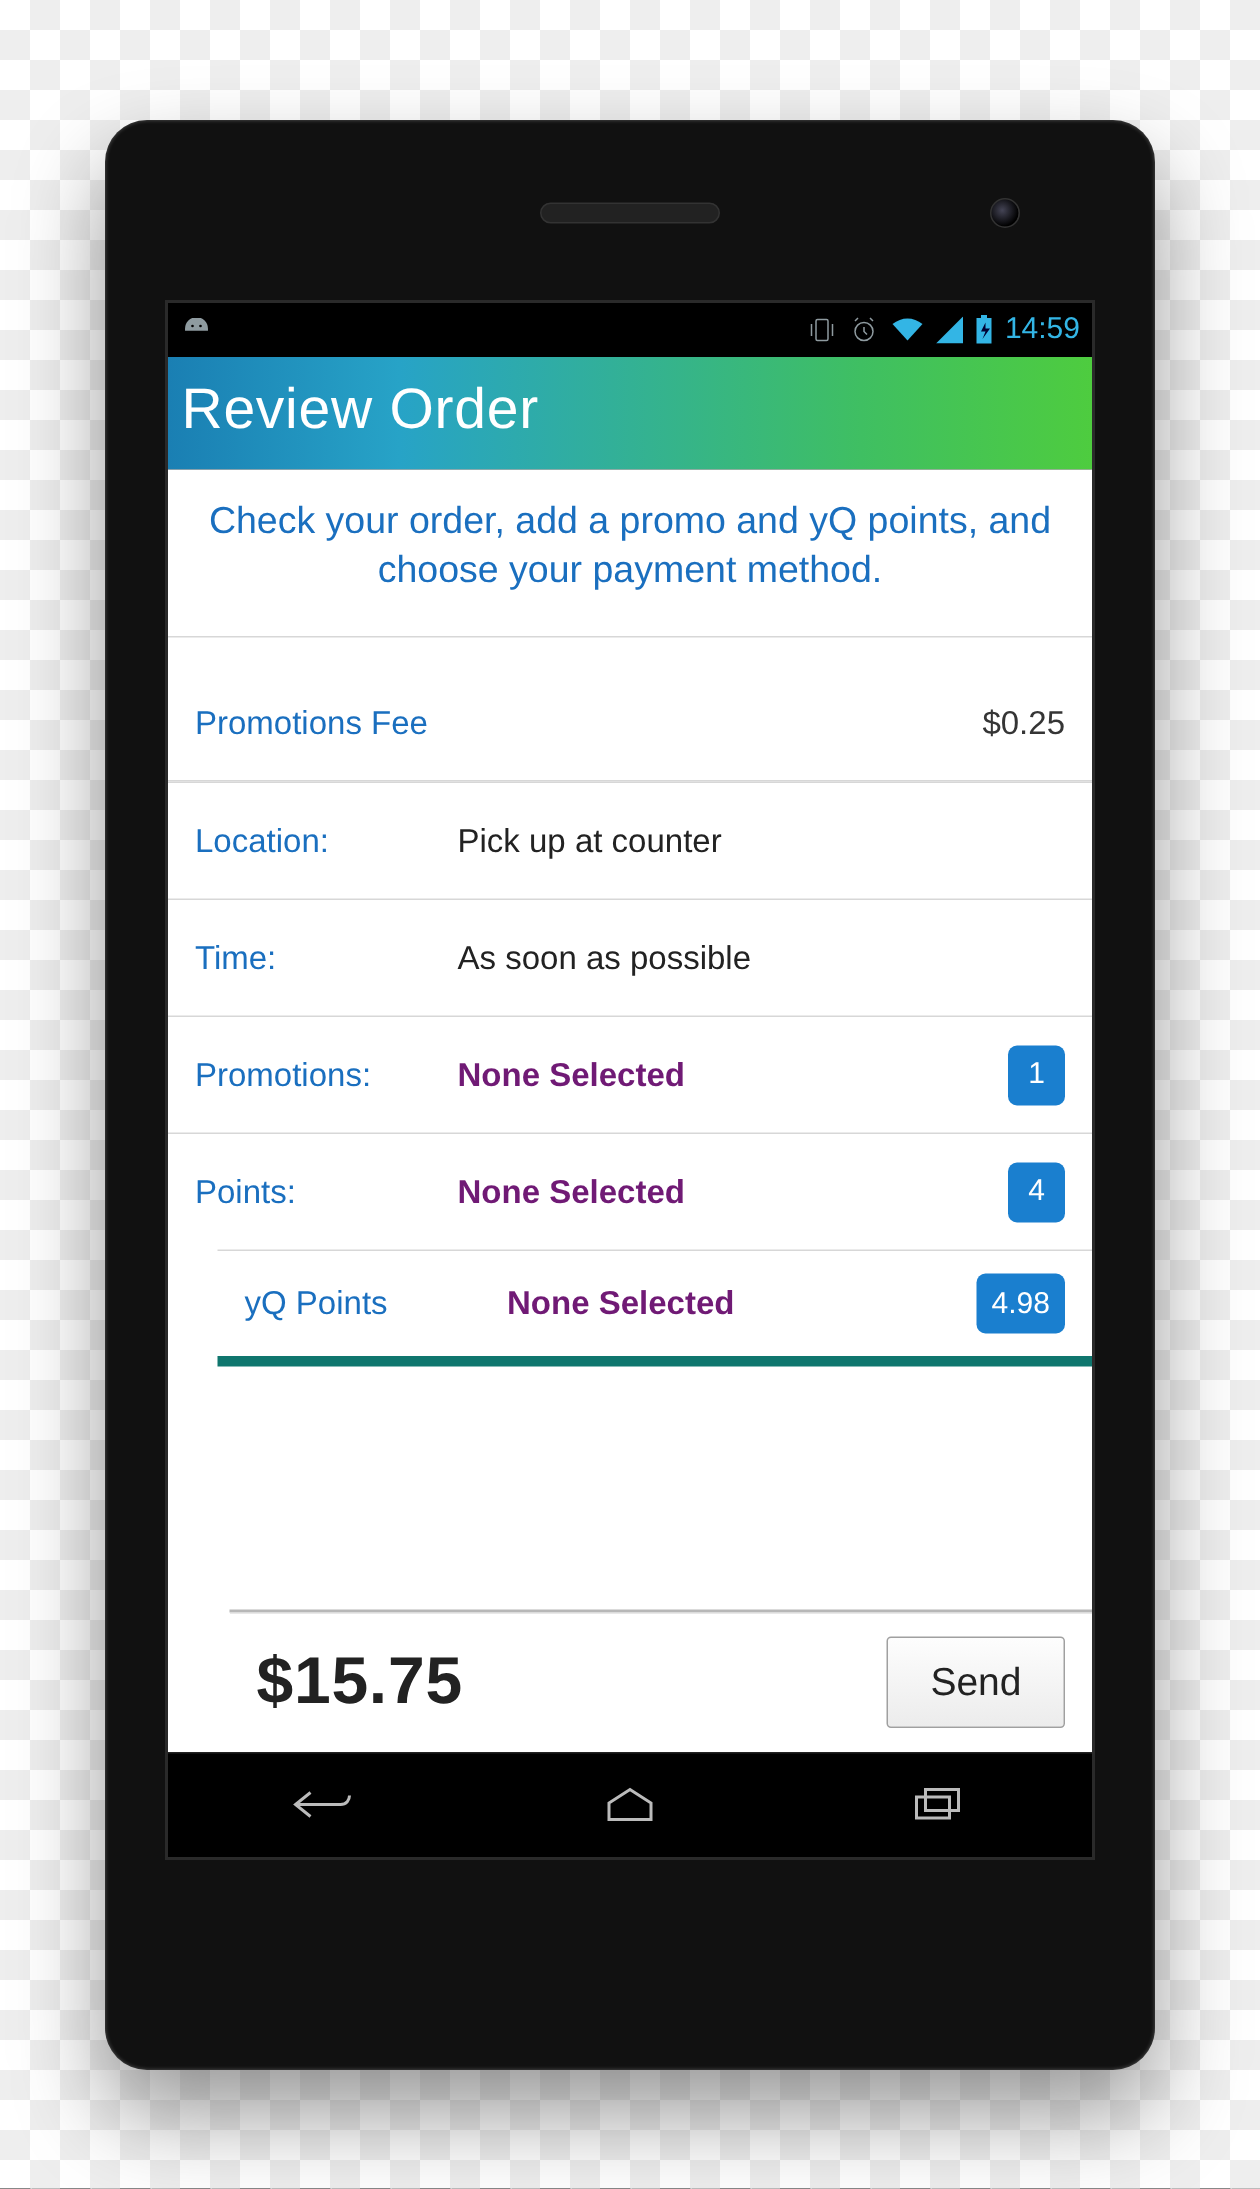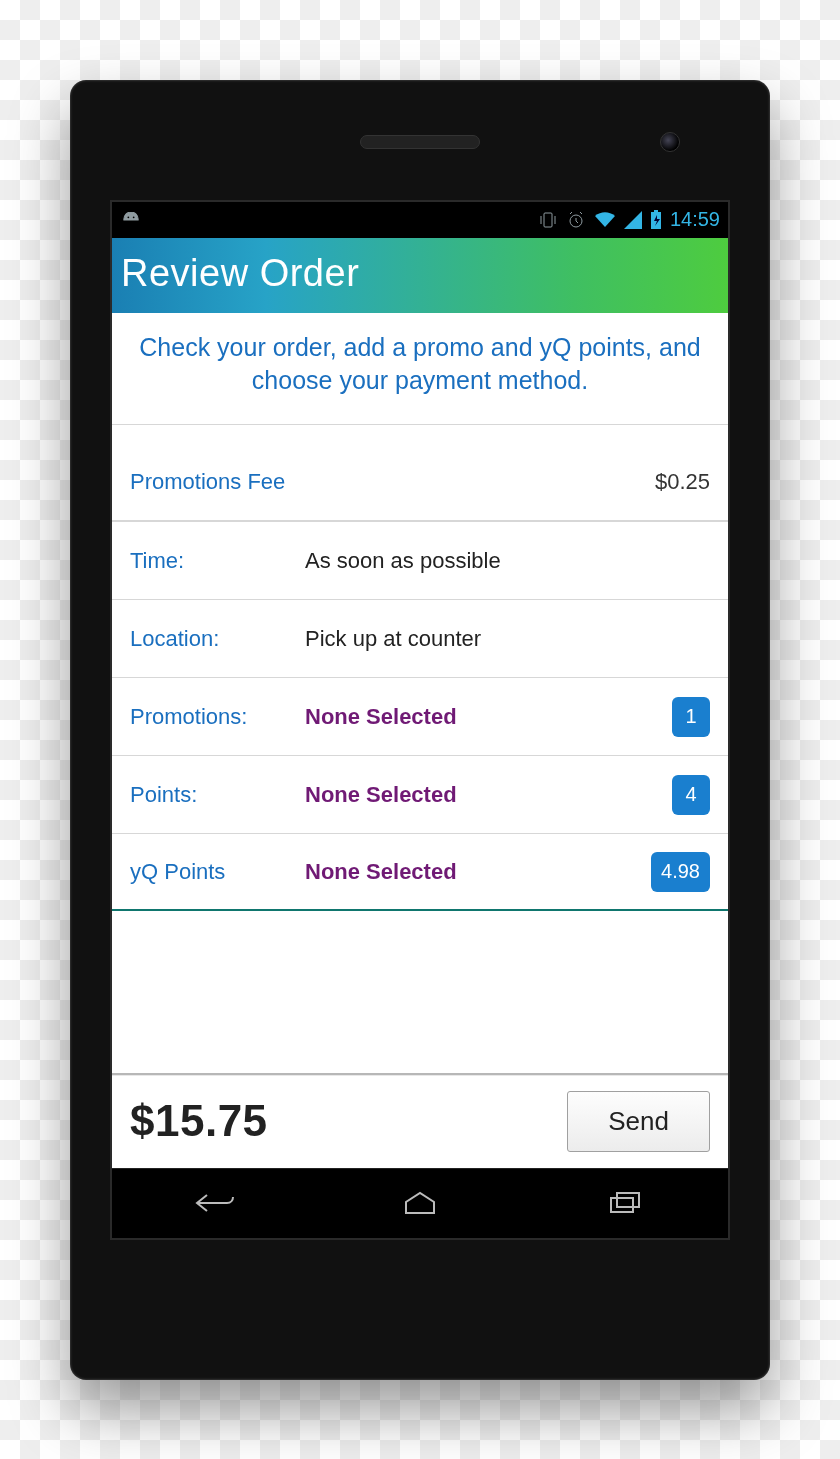--- a/index.html
+++ b/index.html
@@ -14,21 +14,21 @@
     background-position: 0 0, 0 20px, 20px -20px, -20px 0;
     background-color: #fff;
     display: flex;
     align-items: center;
     justify-content: center;
   }
   .phone {
     width: 700px;
     height: 1300px;
     background: #111;
-    border-radius: 16px;
+    border-radius: 28px;
     box-shadow: 0 30px 60px rgba(0,0,0,0.4), inset 0 0 3px rgba(255,255,255,0.3);
     position: relative;
     padding: 120px 40px 140px 40px;
     display: flex;
     flex-direction: column;
   }
   .speaker {
     position: absolute;
     top: 55px; left: 50%; transform: translateX(-50%);
     width: 120px; height: 14px;
@@ -114,33 +114,34 @@
   }
   .footer {
     margin-top: auto;
     border-top: 2px solid #b7b7b7;
     background: #fff;
     display: flex;
     align-items: center;
     justify-content: space-between;
     padding: 16px 18px;
     box-shadow: inset 0 1px 0 #e8e8e8;
+    margin-left: 41px;
   }
   .total {
     font-size: 44px;
     font-weight: 600;
     color: #222;
     letter-spacing: 0.5px;
   }
   .sendbtn {
     background: linear-gradient(#fdfdfd, #ececec);
     border: 1px solid #a0a0a0;
     color: #222;
     font-size: 26px;
-    padding: 14px 40px;
+    padding: 14px 28px;
     border-radius: 3px;
     cursor: pointer;
   }
   
   .navbar {
     height: 70px;
     background: #000;
     display: flex;
     align-items: center;
     justify-content: space-around;
@@ -210,44 +211,44 @@
 
     <div class="appbody">
       <div class="instructions">Check your order, add a promo and yQ points, and choose your payment method.</div>
 
       <div class="row first" style="grid-template-columns:1fr auto;">
         <span class="label">Promotions Fee</span>
         <span class="right">$0.25</span>
       </div>
 
       <div class="row">
+        <span class="label">Location:</span>
+        <span class="value">Pick up at counter</span>
+        <span></span>
+      </div>
+
+      <div class="row">
         <span class="label">Time:</span>
         <span class="value">As soon as possible</span>
         <span></span>
       </div>
 
       <div class="row">
-        <span class="label">Location:</span>
-        <span class="value">Pick up at counter</span>
-        <span></span>
-      </div>
-
-      <div class="row">
         <span class="label">Promotions:</span>
         <span class="value red">None Selected</span>
         <span class="badge">1</span>
       </div>
 
       <div class="row">
         <span class="label">Points:</span>
         <span class="value red">None Selected</span>
         <span class="badge">4</span>
       </div>
 
-      <div class="row" style="border-bottom:2px solid #0f766e;">
+      <div class="row" style="border-bottom:7px solid #0f766e;margin-left:33px;">
         <span class="label">yQ Points</span>
         <span class="value red">None Selected</span>
         <span class="badge">4.98</span>
       </div>
 
       <div class="footer">
         <div class="total">$15.75</div>
         <button class="sendbtn">Send</button>
       </div>
     </div>

